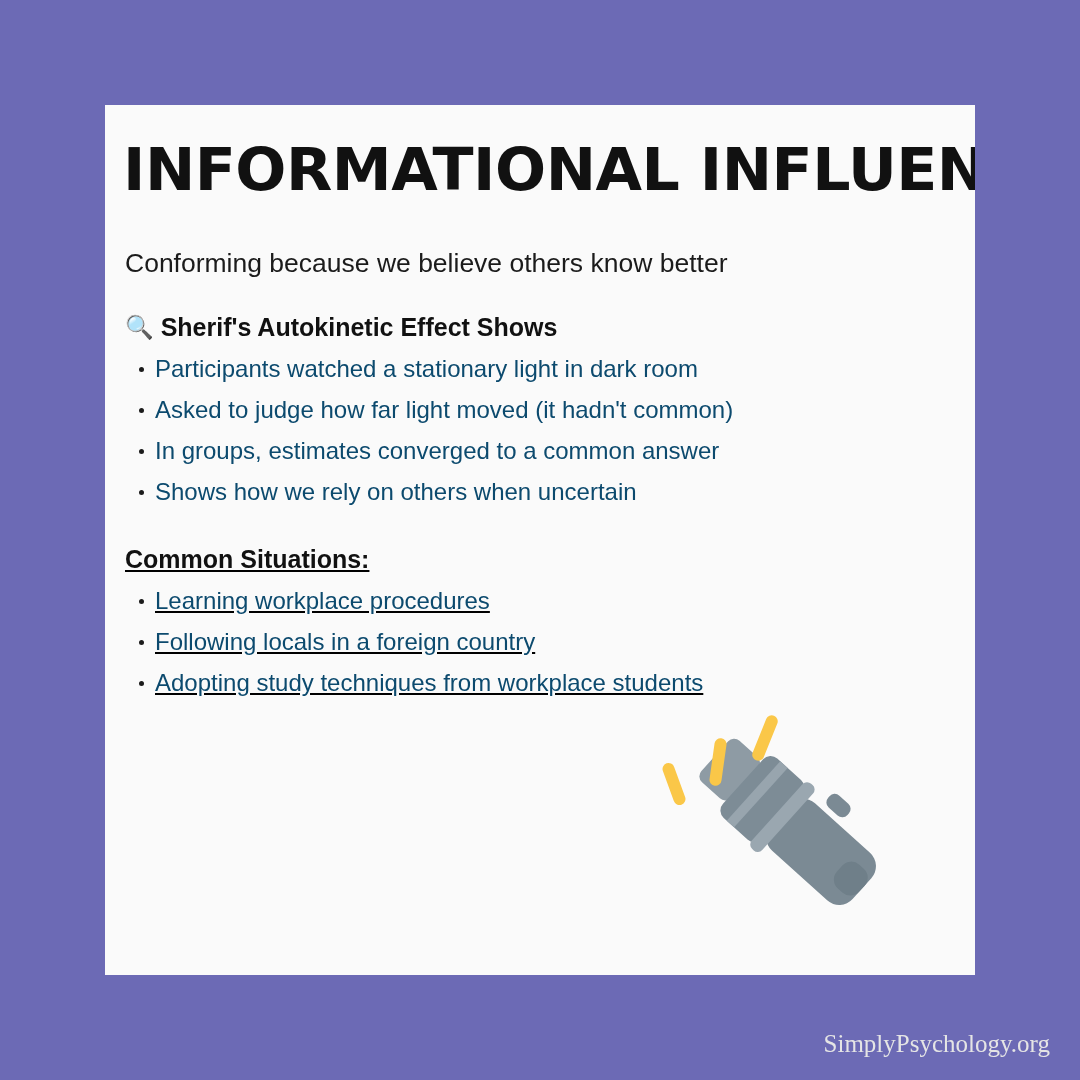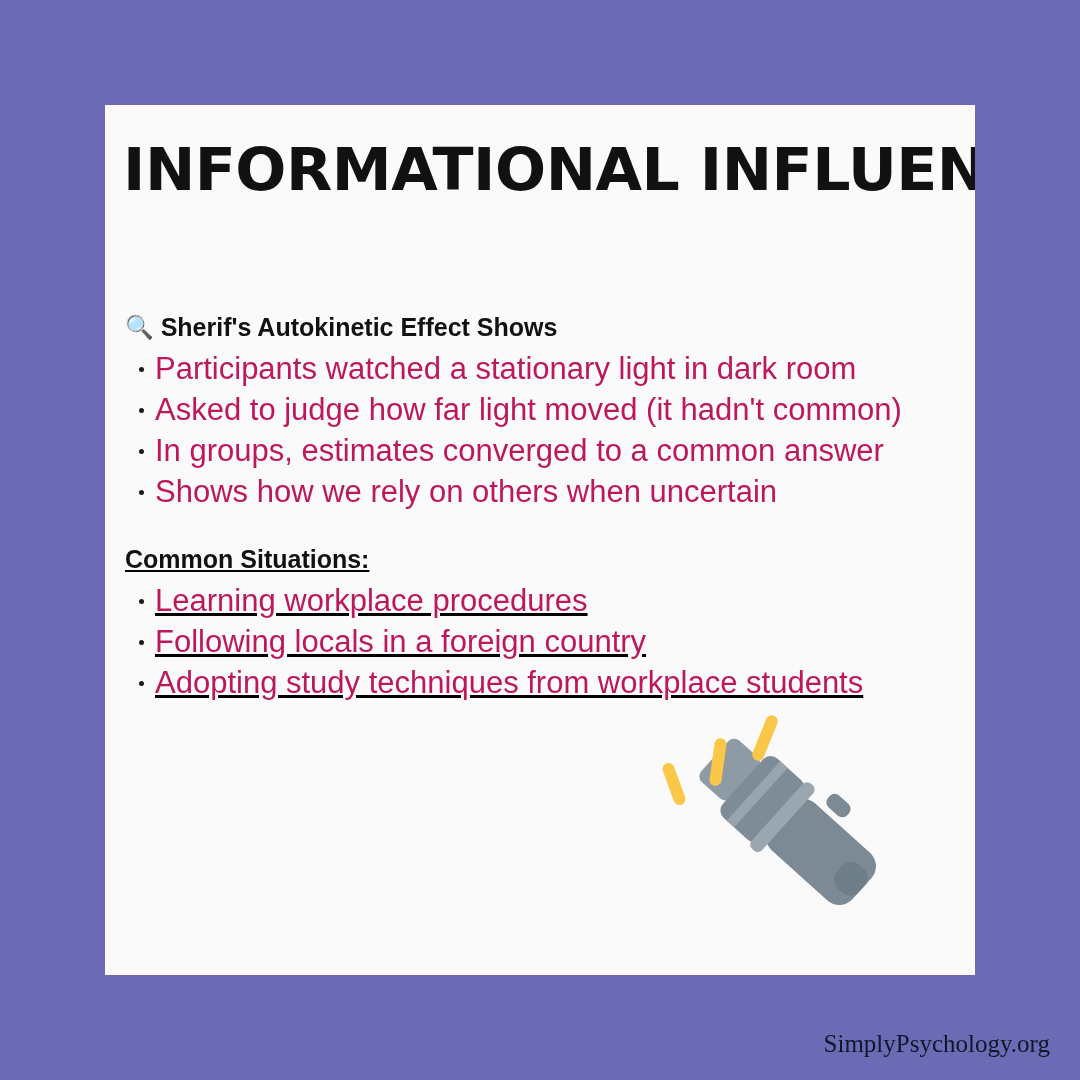--- a/index.html
+++ b/index.html
@@ -63,23 +63,23 @@
     line-height: 1;
     display: inline-block;
   }
   ul.bullets {
     list-style: none;
     margin: 6px 0 0 0;
     padding: 0 0 0 30px;
   }
   ul.bullets li {
     position: relative;
-    font-size: 31px;
+    font-size: 24px;
     line-height: 41px;
-    color: #be185d;
+    color: #0c4a6e;
   }
   ul.bullets li::before {
     content: "";
     position: absolute;
     left: -16px;
     top: 19px;
     width: 5px;
     height: 5px;
     background: #1b1b1b;
     border-radius: 50%;
@@ -90,30 +90,31 @@
     top: 595px;
     width: 270px;
     height: 255px;
   }
   .footer {
     position: absolute;
     right: 30px;
     bottom: 22px;
     font-family: "Liberation Serif", serif;
     font-size: 25px;
-    color: #0f172a;
+    color: #e5e5e5;
   }
 </style>
 </head>
 <body>
 
 <div class="poster">
 
   <div class="title">INFORMATIONAL INFLUENCE</div>
 
+  <div class="subtitle">Conforming because we believe others know better</div>
 
   <div class="section sec1">
     <div class="section-head">
       <span class="head-icon">🔍</span>
       <span>Sherif's Autokinetic Effect Shows</span>
     </div>
     <ul class="bullets">
       <li>Participants watched a stationary light in dark room</li>
       <li>Asked to judge how far light moved (it hadn't common)</li>
       <li>In groups, estimates converged to a common answer</li>

